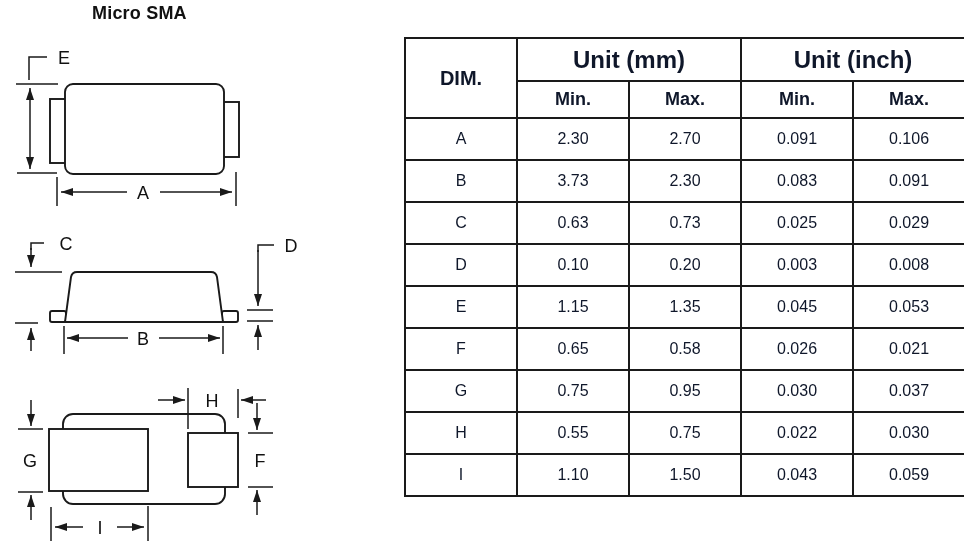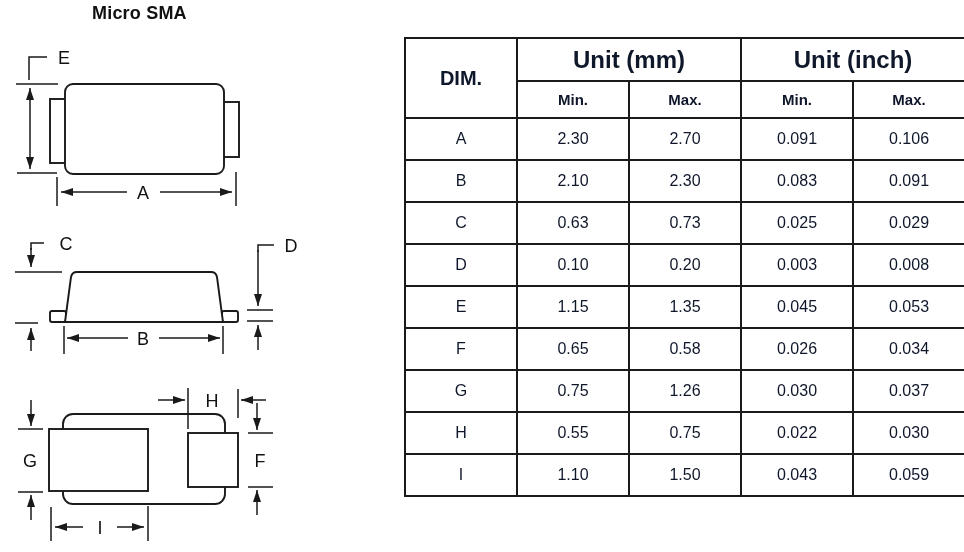--- a/index.html
+++ b/index.html
@@ -63,21 +63,21 @@
     padding: 0;
     background: #ffffff;
   }
   .dim-table th.group {
     height: 41px;
     font-size: 24px;
     font-weight: bold;
   }
   .dim-table th.sub {
     height: 35px;
-    font-size: 15px;
+    font-size: 18px;
     font-weight: bold;
   }
   .dim-table th.dimhead {
     font-size: 20px;
     font-weight: bold;
   }
   .dim-table td {
     height: 40px;
     font-size: 16px;
     font-weight: normal;
@@ -215,21 +215,21 @@
     <tbody>
       <tr>
         <td>A</td>
         <td>2.30</td>
         <td>2.70</td>
         <td>0.091</td>
         <td>0.106</td>
       </tr>
       <tr>
         <td>B</td>
-        <td>2.10</td>
+        <td>3.73</td>
         <td>2.30</td>
         <td>0.083</td>
         <td>0.091</td>
       </tr>
       <tr>
         <td>C</td>
         <td>0.63</td>
         <td>0.73</td>
         <td>0.025</td>
         <td>0.029</td>
@@ -246,26 +246,26 @@
         <td>1.15</td>
         <td>1.35</td>
         <td>0.045</td>
         <td>0.053</td>
       </tr>
       <tr>
         <td>F</td>
         <td>0.65</td>
         <td>0.58</td>
         <td>0.026</td>
-        <td>0.034</td>
+        <td>0.021</td>
       </tr>
       <tr>
         <td>G</td>
         <td>0.75</td>
-        <td>1.26</td>
+        <td>0.95</td>
         <td>0.030</td>
         <td>0.037</td>
       </tr>
       <tr>
         <td>H</td>
         <td>0.55</td>
         <td>0.75</td>
         <td>0.022</td>
         <td>0.030</td>
       </tr>

